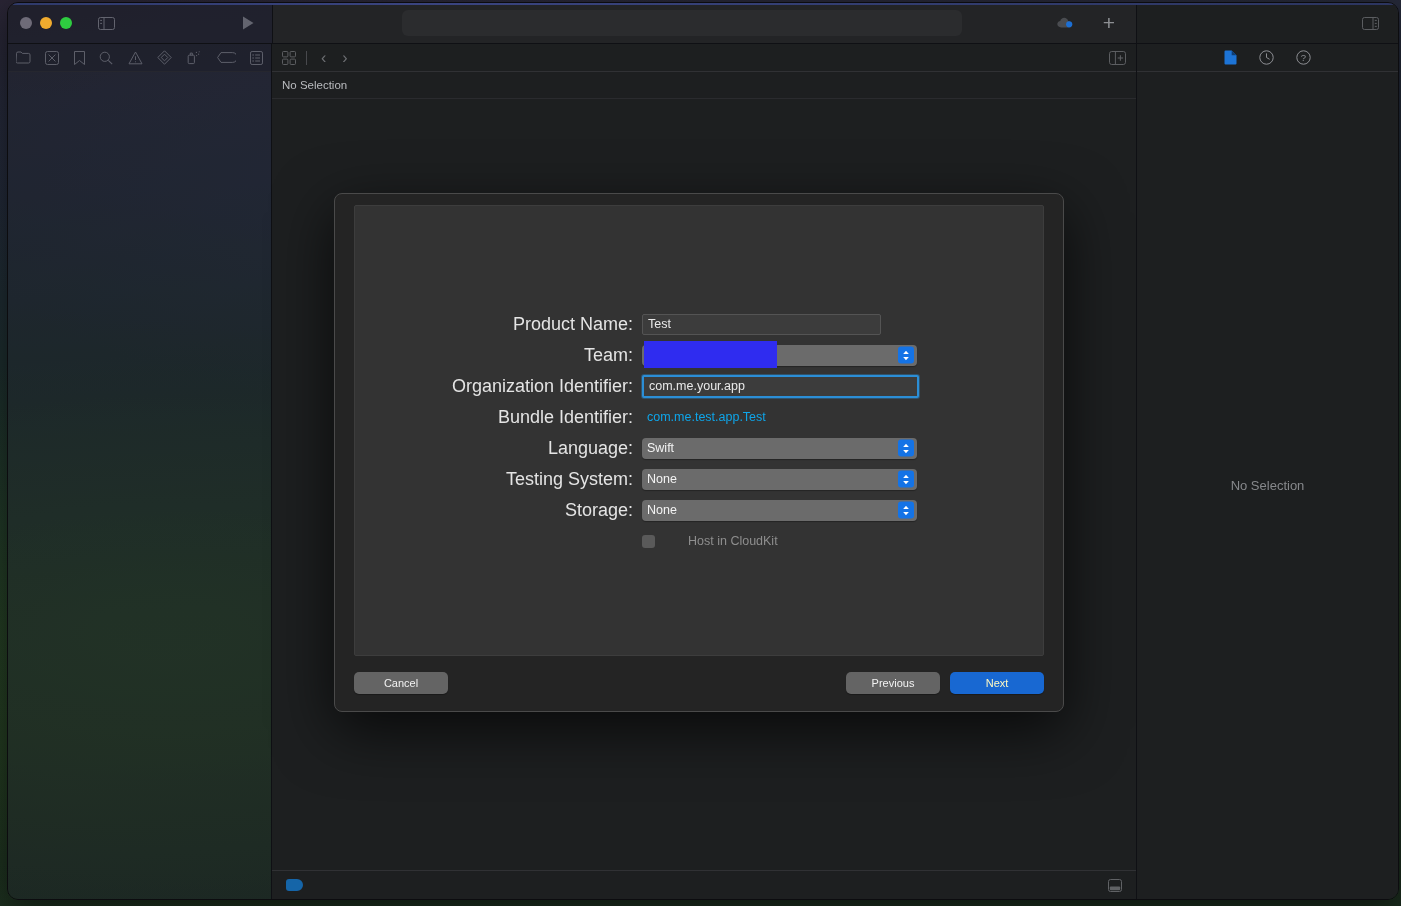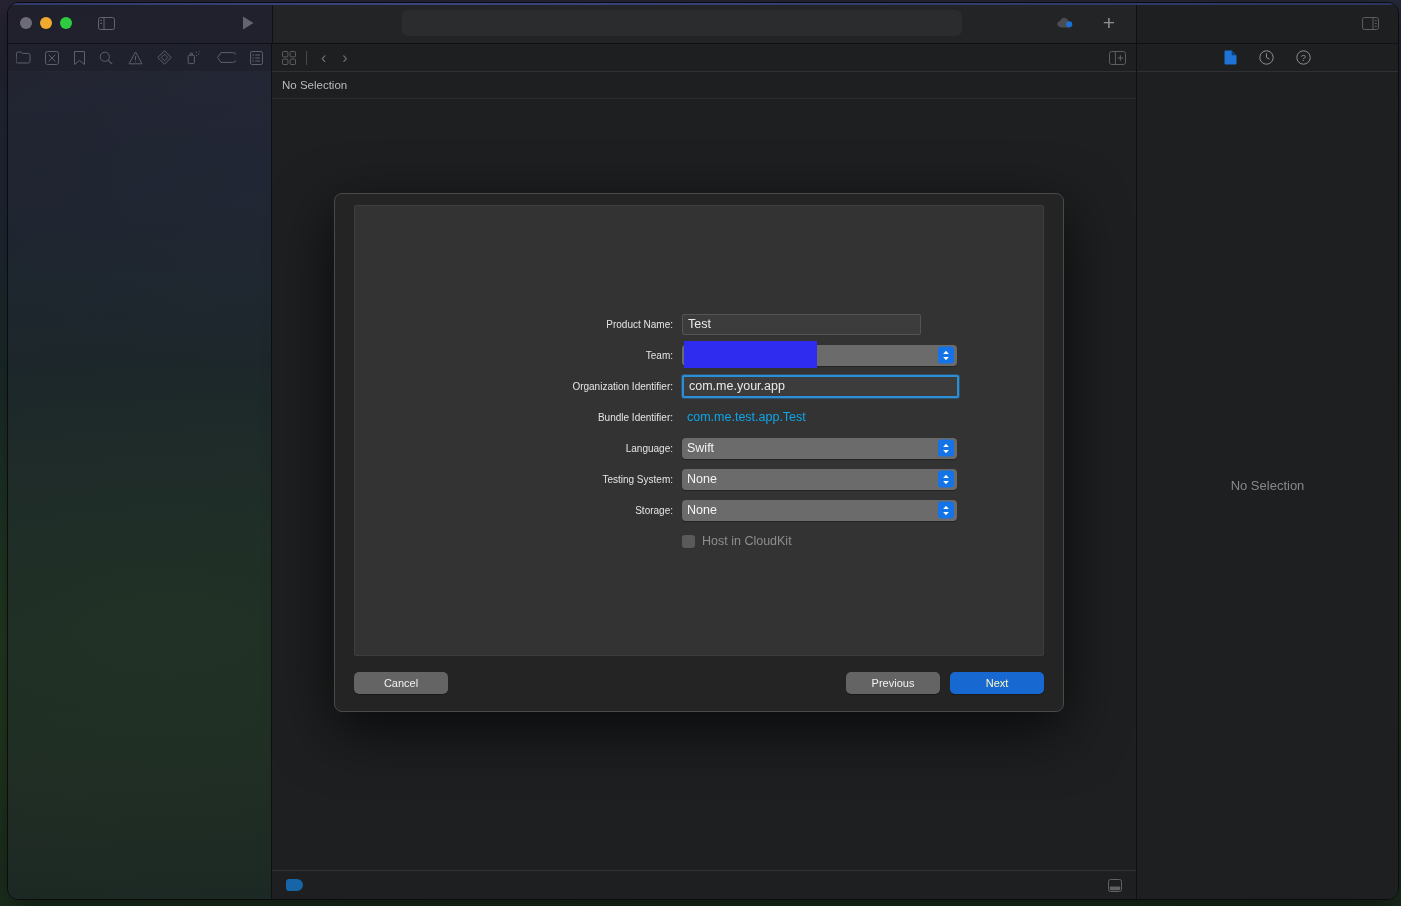--- a/index.html
+++ b/index.html
@@ -212,23 +212,22 @@
   .form { width: 100%; padding-left: 0; margin-top: 4px; }
 
   .frow {
     display: flex; align-items: center;
     margin-bottom: 10px;
     height: 21px;
   }
   .flabel {
     width: 287px; flex: 0 0 287px;
     text-align: right; padding-right: 9px;
-    color: #e4e4e4; font-size: 10px;
+    color: #e4e4e4; font-size: 18px;
     white-space: nowrap;
-    margin-left: 40px;
   }
   .fctl { position: relative; }
 
   .textfield {
     width: 239px; height: 21px;
     background: #3c3c3c;
     border: 1px solid #545454;
     border-radius: 2px;
     color: #e9e9e9; font-size: 12.5px;
     display: flex; align-items: center;
@@ -268,21 +267,21 @@
   .popup-label { overflow: hidden; white-space: nowrap; }
   .team-popup .popup-label { padding-left: 0; }
   .redact {
     position: absolute;
     left: 2px; top: -4px;
     width: 133px; height: 27px;
     background: #2f2cf0;
     z-index: 3;
   }
 
-  .checkrow { display: flex; align-items: center; }
+  .checkrow { display: flex; align-items: center; gap: 26px; }
   .checkbox {
     width: 13px; height: 13px;
     background: #5a5a5a;
     border-radius: 3px;
     margin-right: 7px;
     flex: 0 0 13px;
   }
   .checklabel { color: #8e8e8e; font-size: 12.5px; }
 
   .sheet-buttons {

